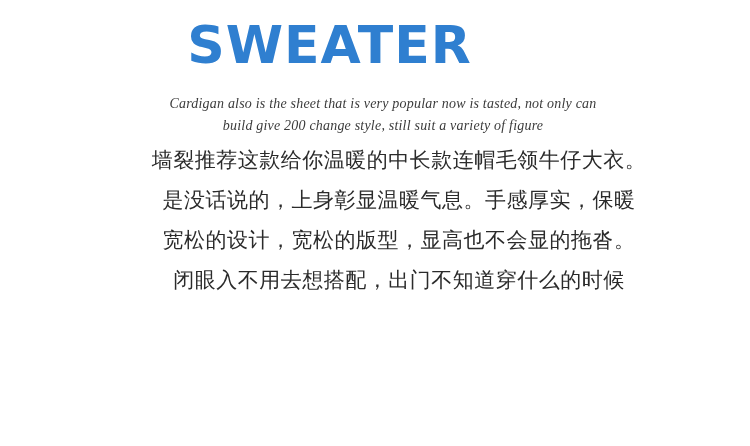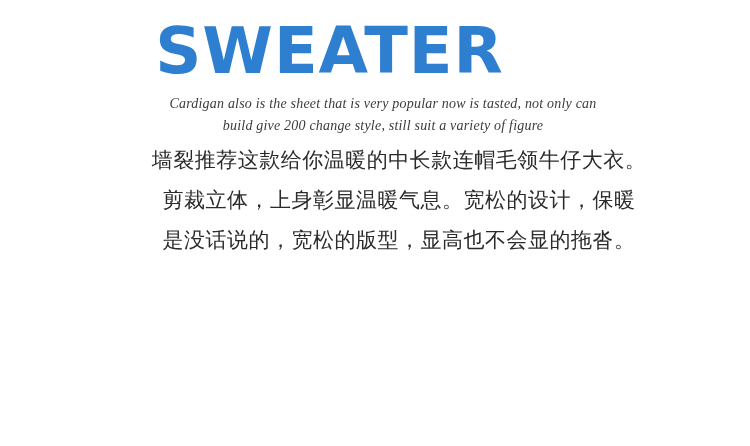--- a/index.html
+++ b/index.html
@@ -16,21 +16,21 @@
     font-family: "Liberation Sans", sans-serif;
   }
   .headline {
     position: absolute;
     top: 18px;
     left: 0;
     width: 659px;
     text-align: center;
     font-family: "DejaVu Sans", sans-serif;
     font-weight: bold;
-    font-size: 64px;
+    font-size: 52px;
     letter-spacing: 1px;
     color: #2f7fd0;
     line-height: 1.05;
     white-space: nowrap;
   }
   .subline {
     position: absolute;
     top: 93px;
     left: 0;
     width: 750px;
@@ -69,17 +69,18 @@
 
   <div class="headline">SWEATER</div>
 
   <div class="subline">
     <div>Cardigan also is the sheet that is very popular now is tasted, not only can</div>
     <div>build give 200 change style, still suit a variety of figure</div>
   </div>
 
   <div class="body-copy">
     <div class="line">墙裂推荐这款给你温暖的中长款连帽毛领牛仔大衣。</div>
-    <div class="line">剪裁立体，上身彰显温暖气息。宽松的设计，保暖</div>
-    <div class="line">是没话说的，宽松的版型，显高也不会显的拖沓。</div>
+    <div class="line">是没话说的，上身彰显温暖气息。手感厚实，保暖</div>
+    <div class="line">宽松的设计，宽松的版型，显高也不会显的拖沓。</div>
+    <div class="line">闭眼入不用去想搭配，出门不知道穿什么的时候</div>
   </div>
 
 </div>
 
 </body></html>

